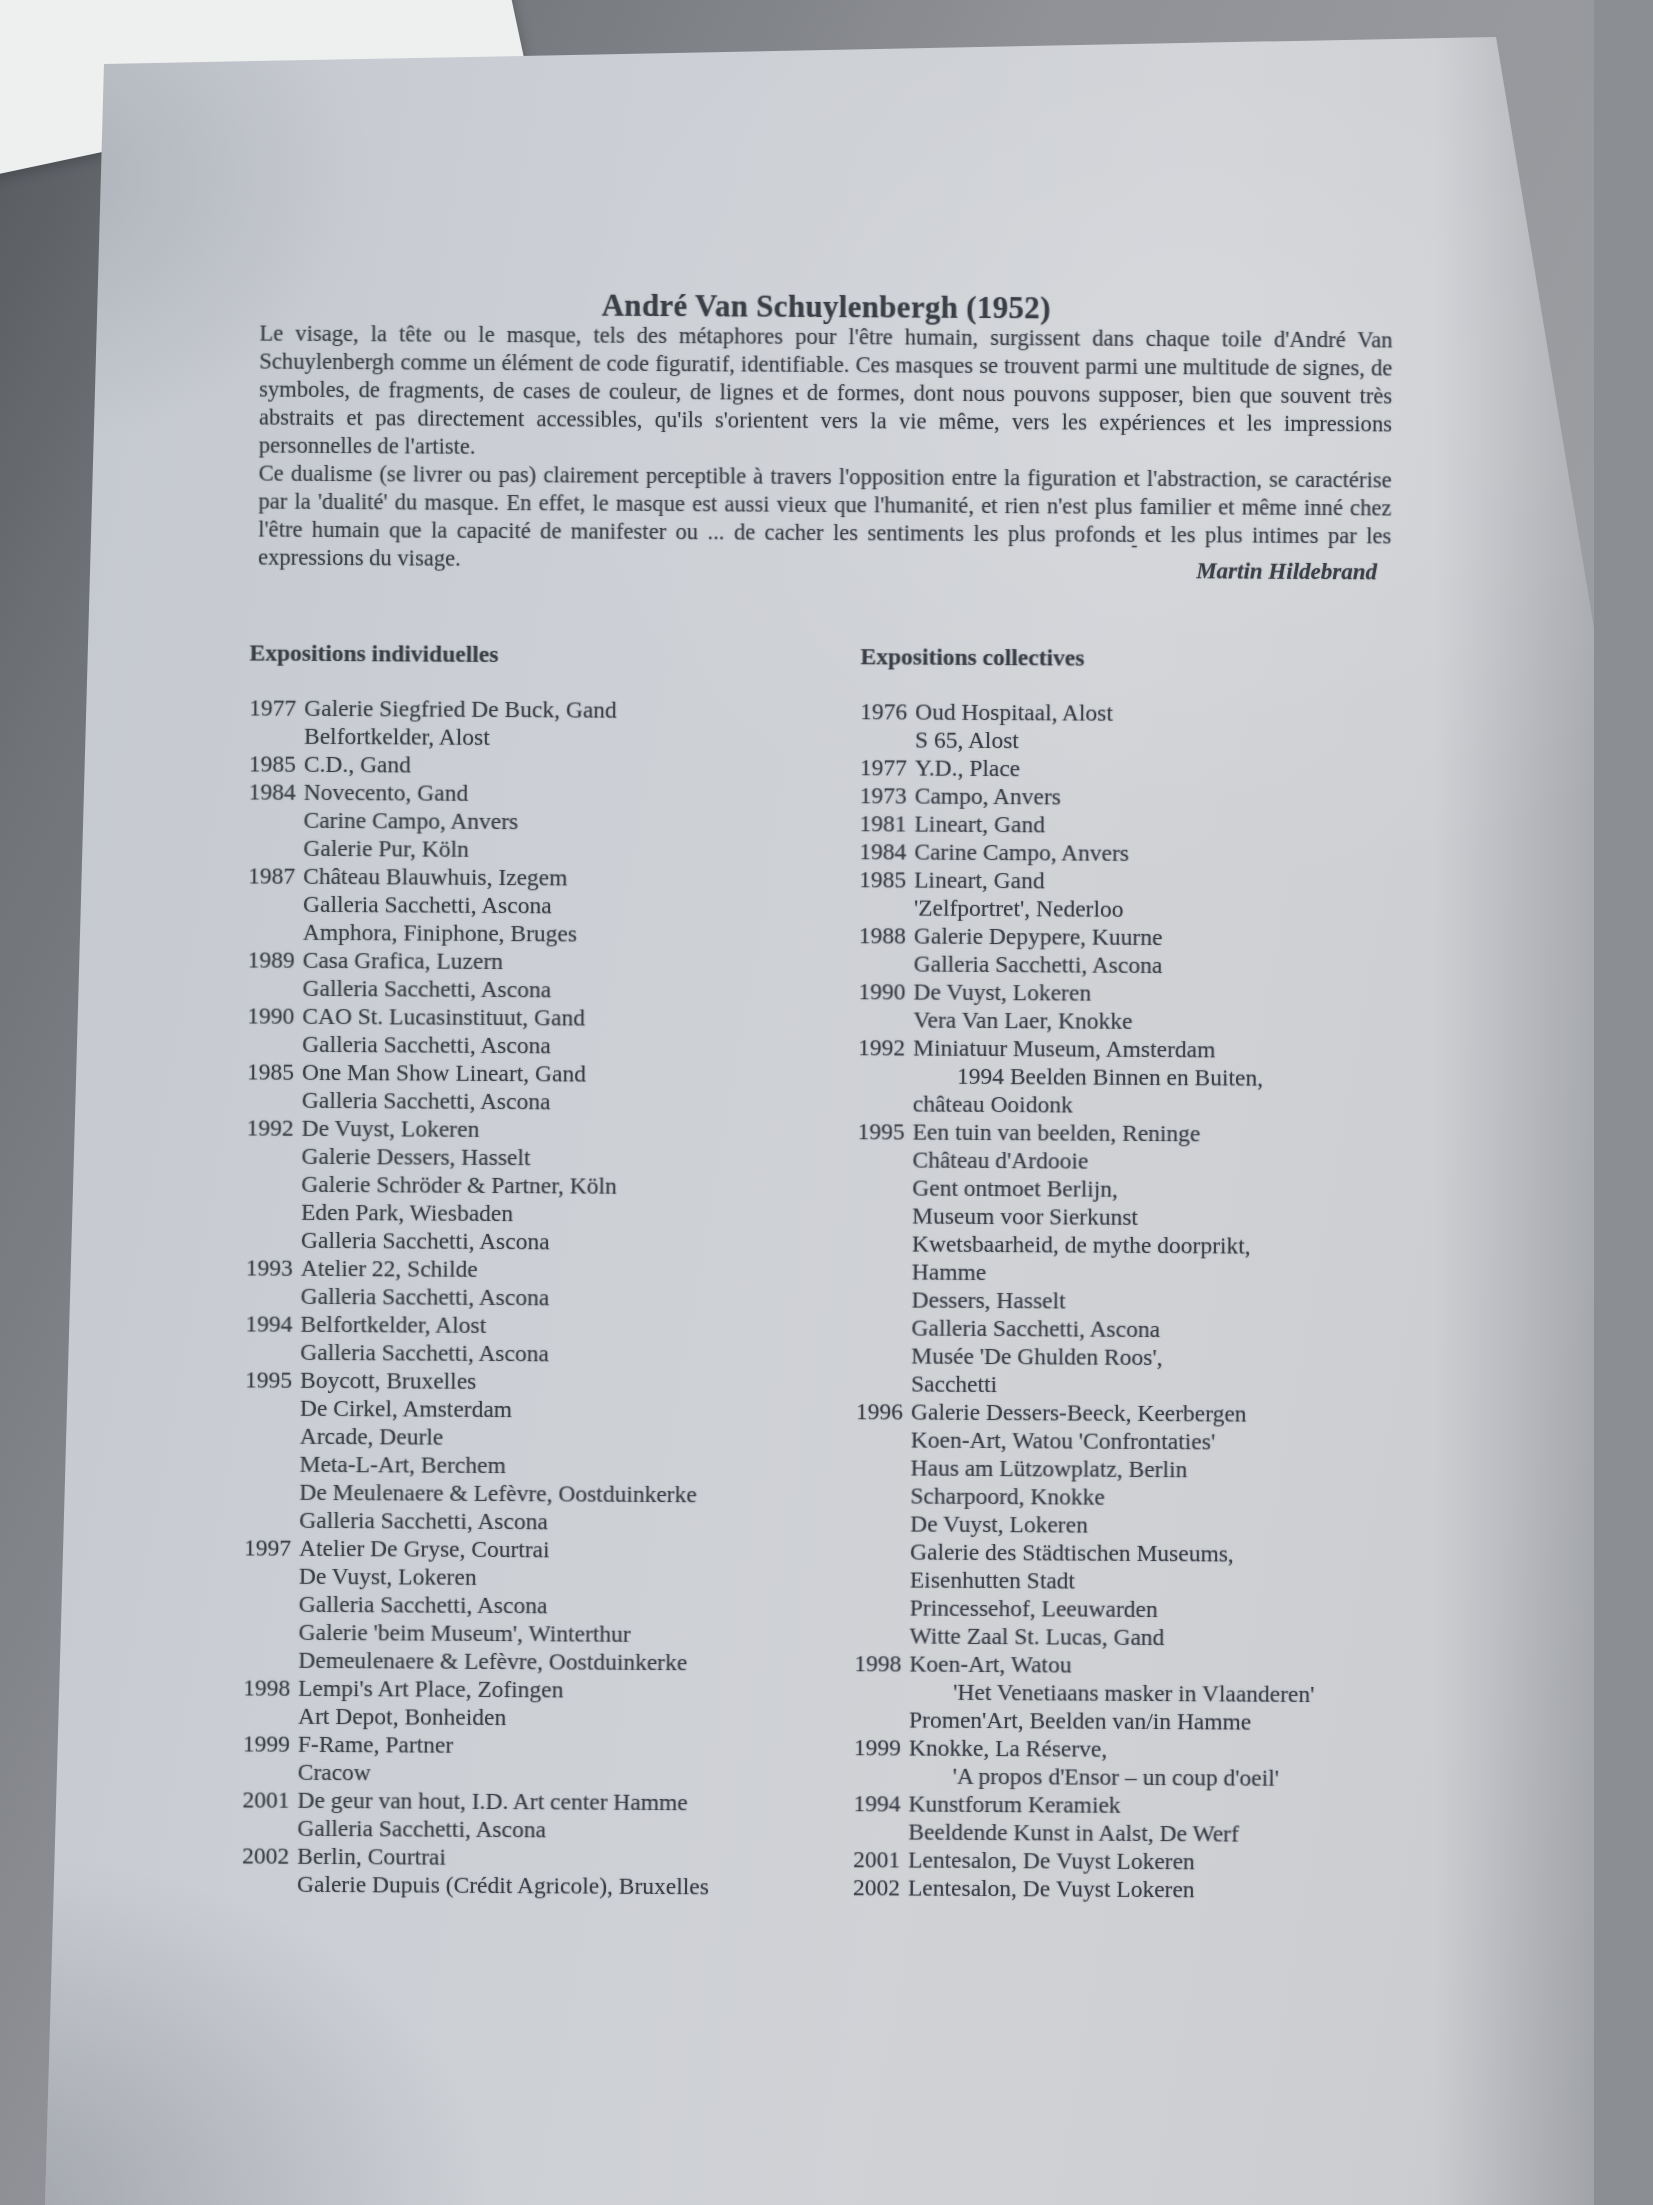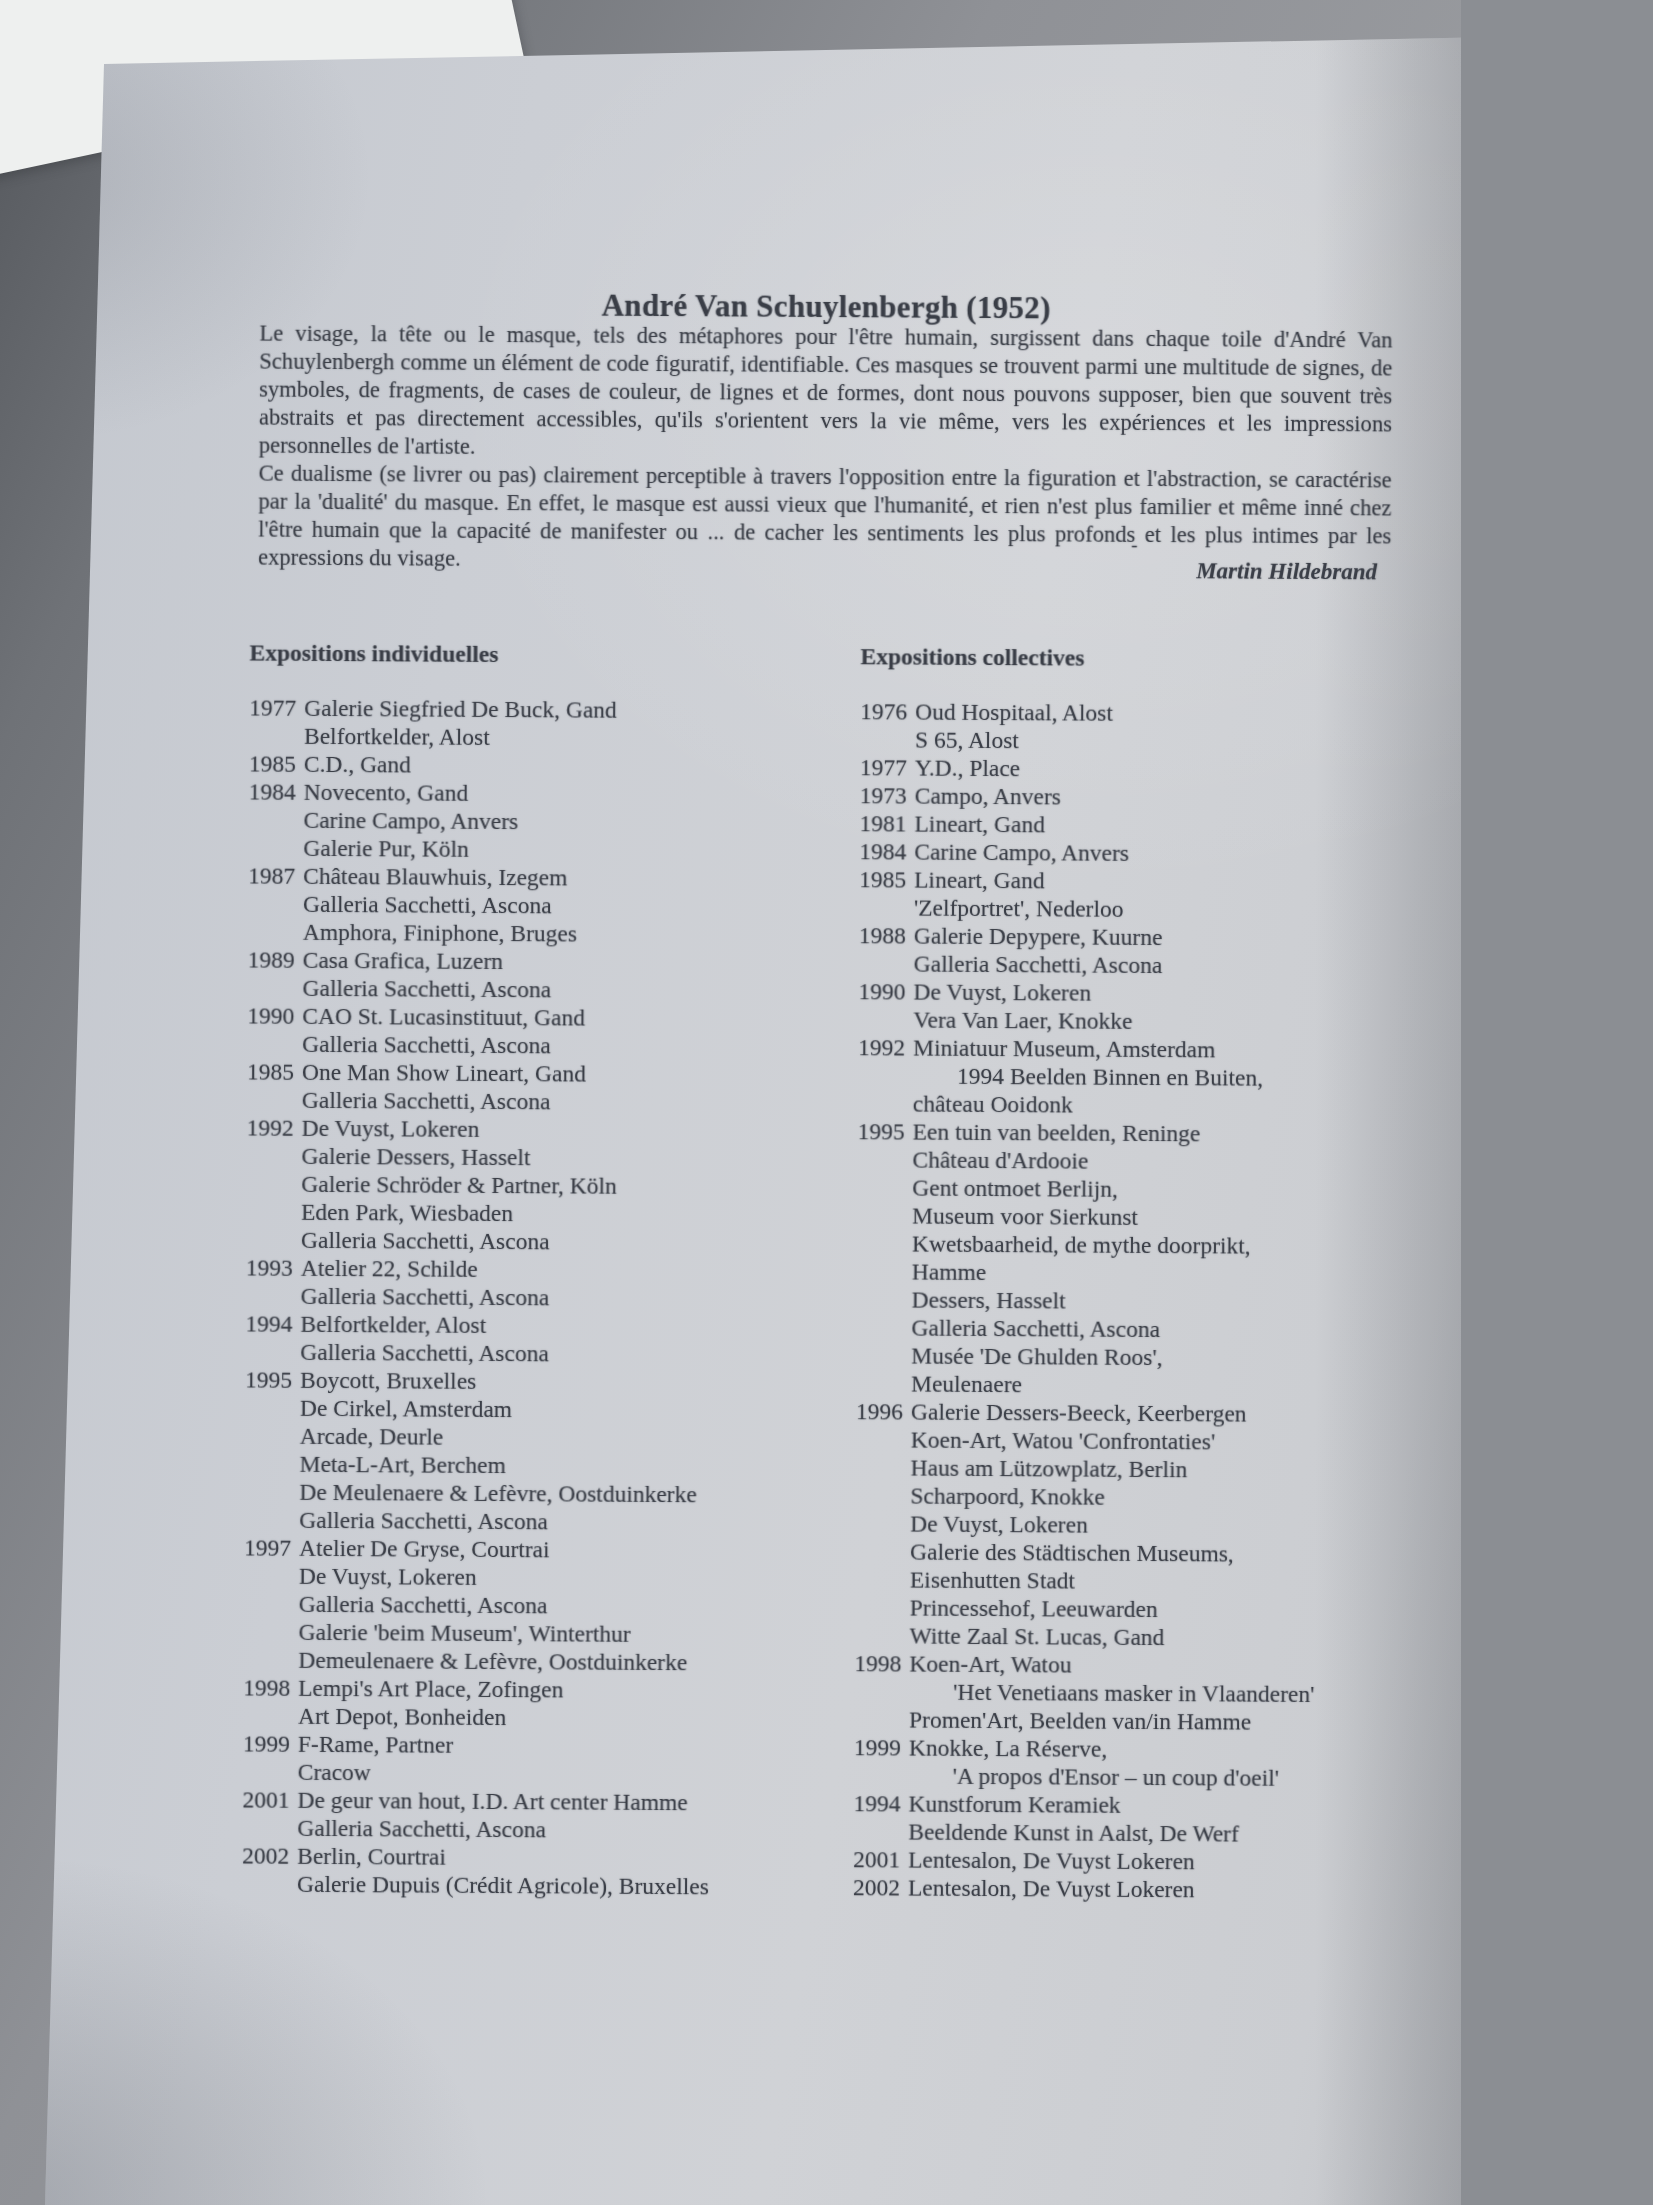--- a/index.html
+++ b/index.html
@@ -3,21 +3,21 @@
 <meta charset="utf-8">
 <style>
   html, body {
     margin: 0; padding: 0;
     width: 1654px; height: 2205px;
     overflow: hidden;
     background: #8b8e93;
   }
   .scene {
     position: relative;
-    width: 1461px; height: 2205px;
+    width: 1594px; height: 2205px;
     background: linear-gradient(115deg, #54575c 0%, #6f7277 14%, #8f9196 40%, #9b9da1 70%, #94969a 100%);
   }
   
   .under-sheet {
     position: absolute;
     left: -216px; top: -32px;
     width: 731px; height: 172px;
     background: var(--under-sheet, #eef0ef);
     transform: rotate(-12deg);
     box-shadow: 0 3.8px 11.4px rgba(40,42,46,0.35);
@@ -339,21 +339,21 @@
             <li class="row i1">
               <span class="tx">Dessers, Hasselt</span>
             </li>
             <li class="row i1">
               <span class="tx">Galleria Sacchetti, Ascona</span>
             </li>
             <li class="row i1">
               <span class="tx">Musée 'De Ghulden Roos',</span>
             </li>
             <li class="row i1">
-              <span class="tx">Meulenaere</span>
+              <span class="tx">Sacchetti</span>
             </li>
             <li class="row">
               <span class="yr">1996</span>
               <span class="tx">Galerie Dessers-Beeck, Keerbergen</span>
             </li>
             <li class="row i1">
               <span class="tx">Koen-Art, Watou 'Confrontaties'</span>
             </li>
             <li class="row i1">
               <span class="tx">Haus am Lützowplatz, Berlin</span>

